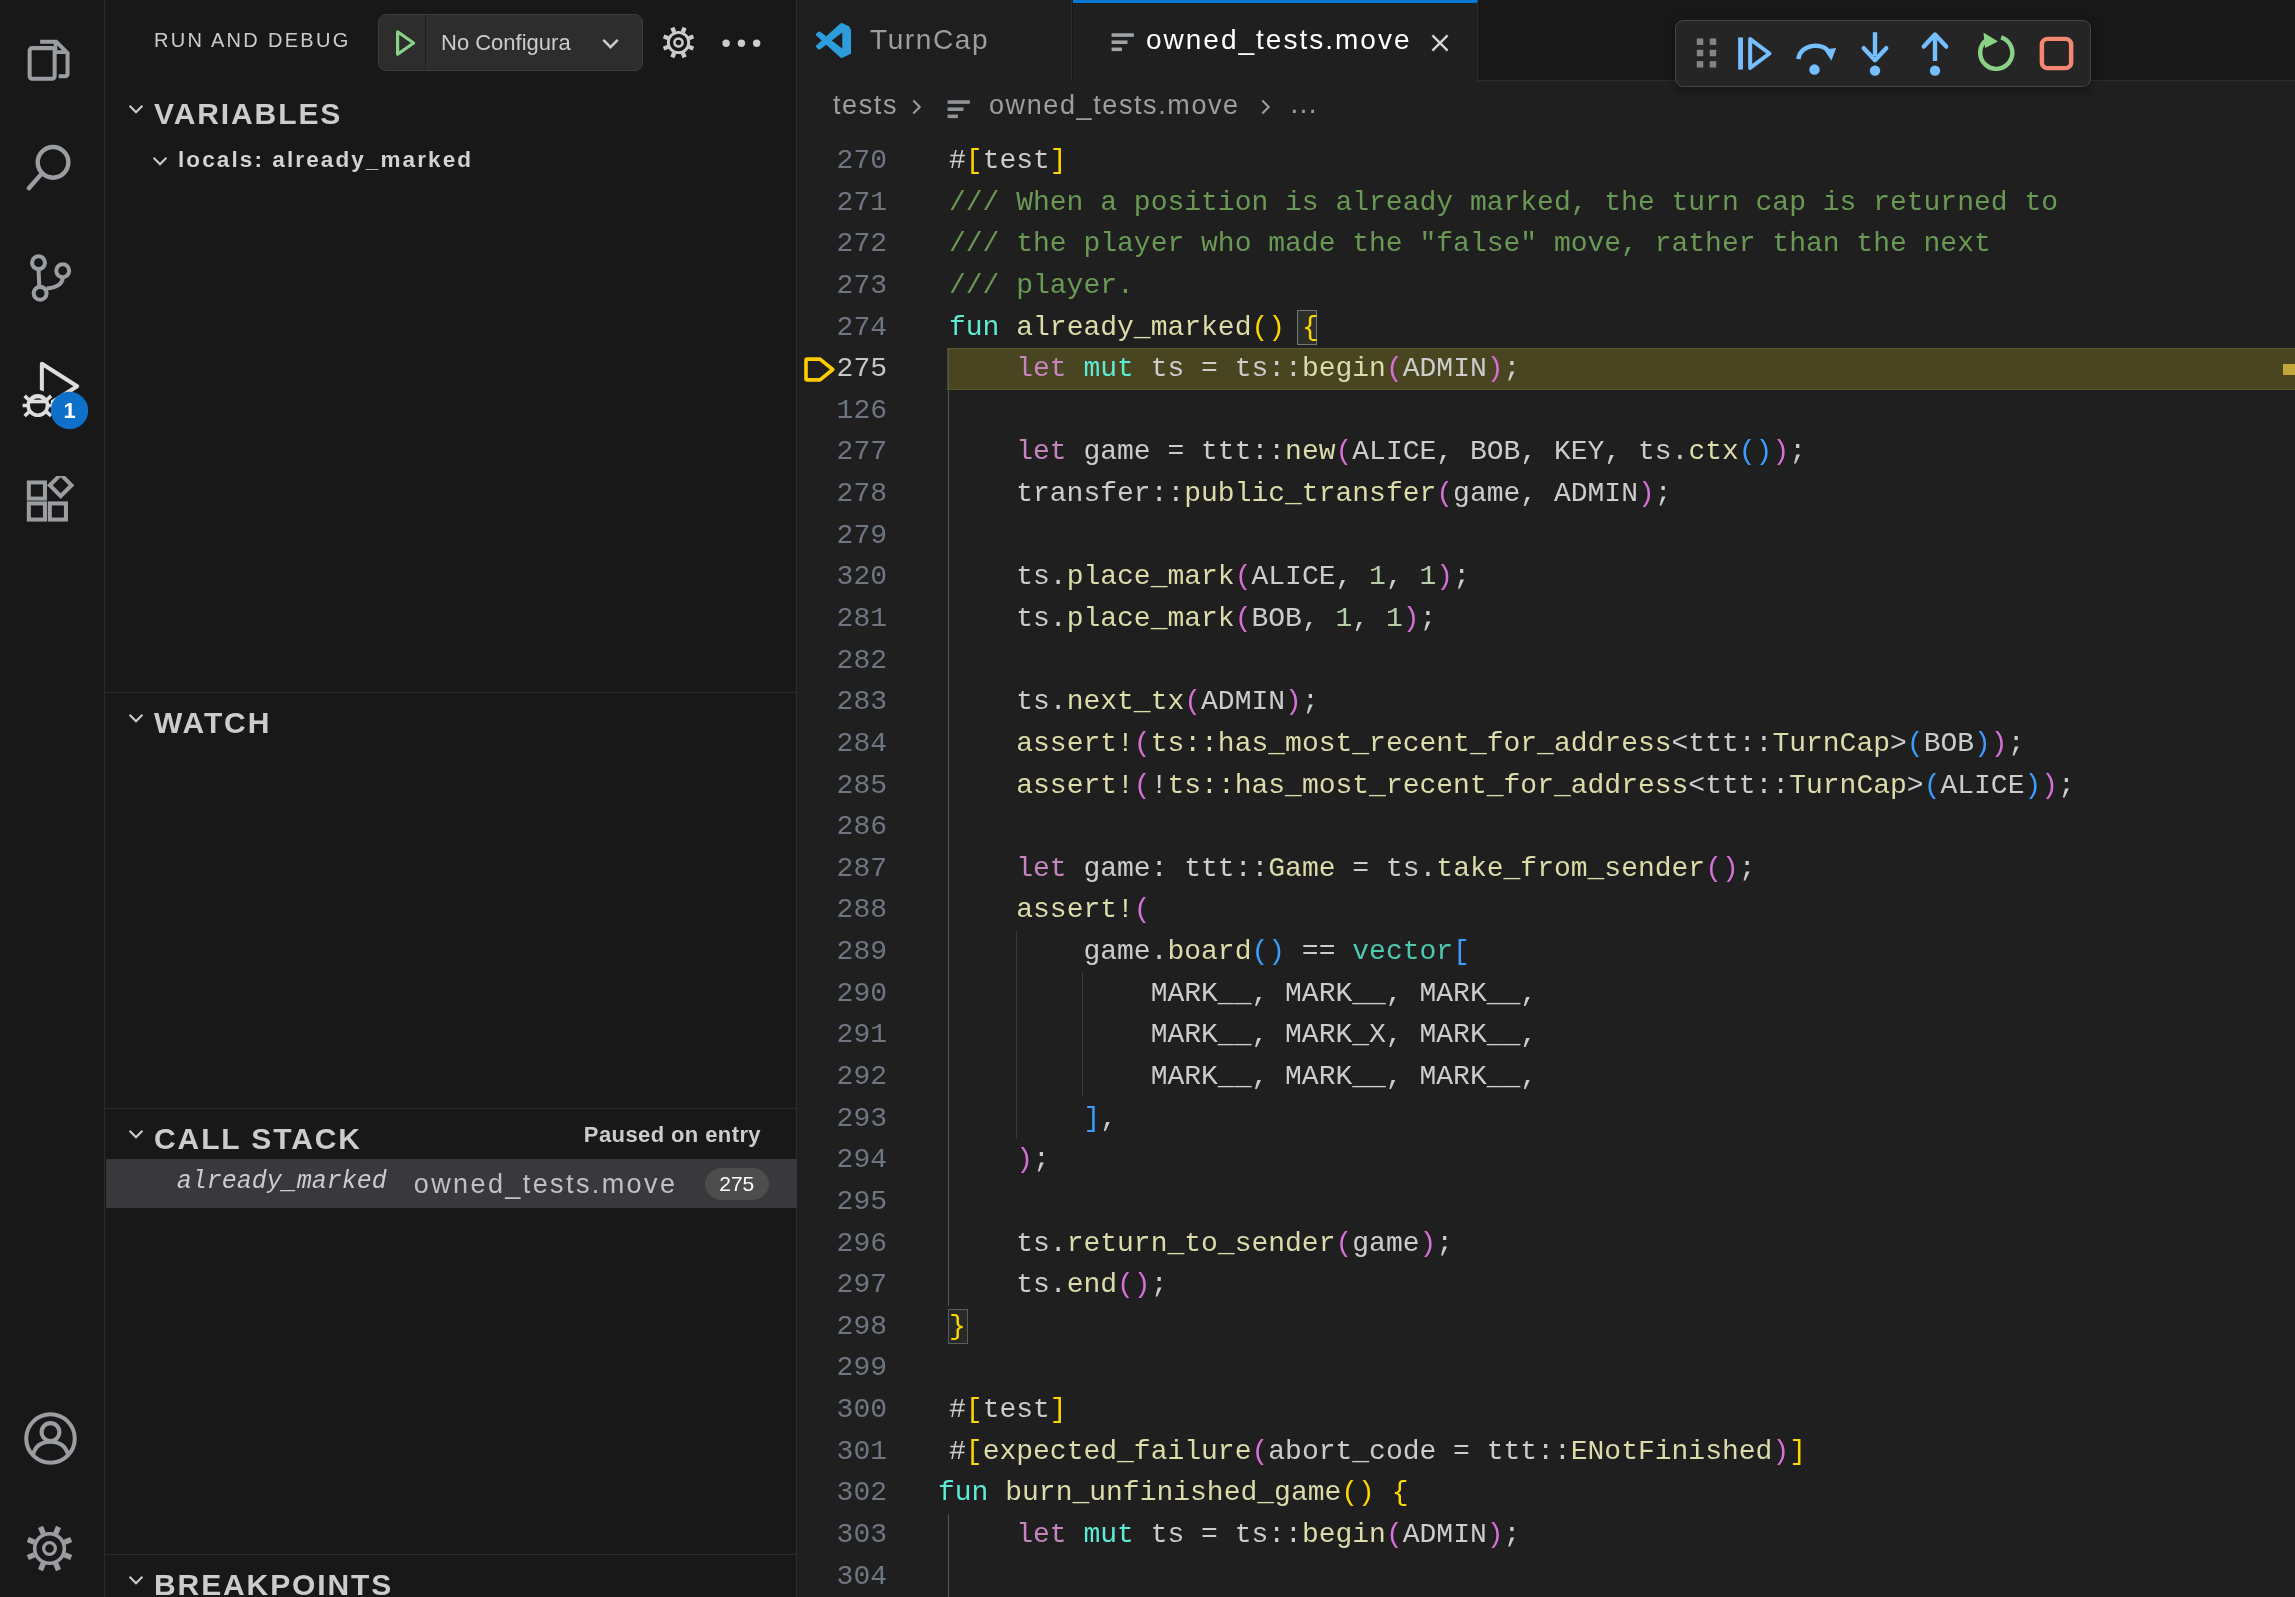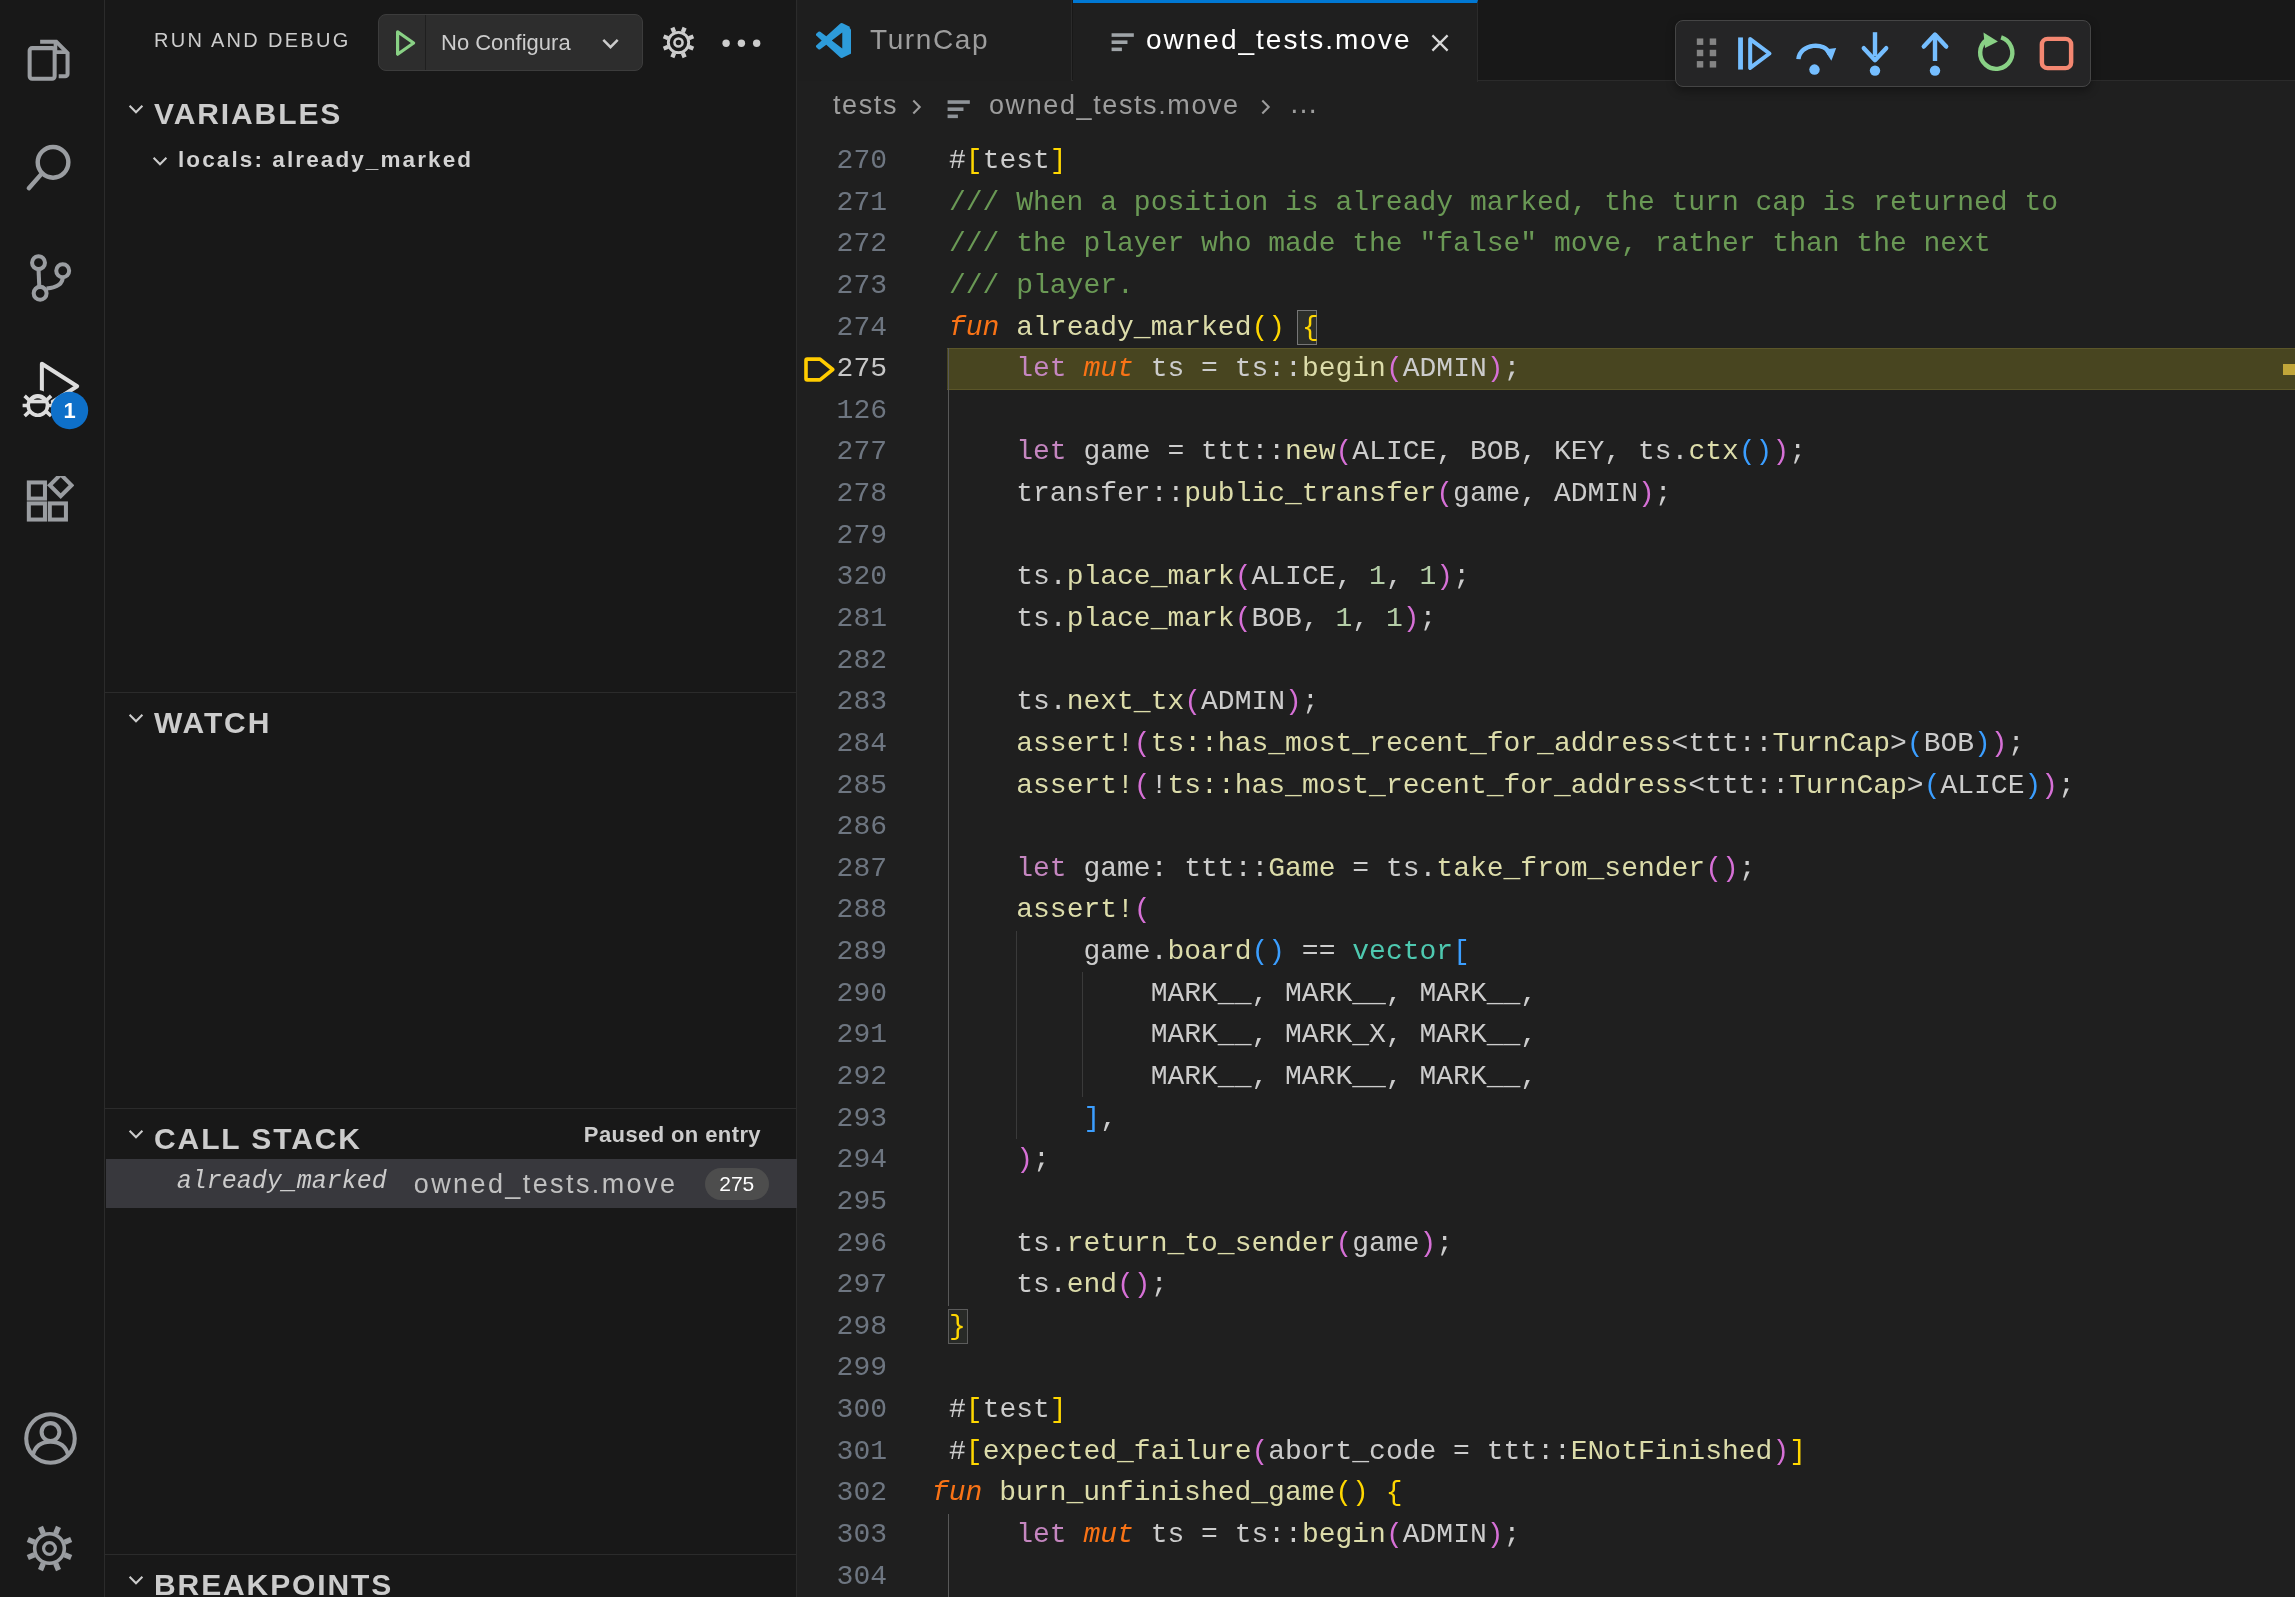--- a/index.html
+++ b/index.html
@@ -4,21 +4,21 @@
 html,body { width:2295px; height:1597px; background:#1f1f1f; overflow:hidden; }
 body { font-family:"Liberation Sans", sans-serif; position:relative; }
 .mono { font-family:"Liberation Mono", monospace; }
 .abs { position:absolute; }
 #abar { left:0; top:0; width:105px; height:1597px; background:#181818; border-right:0.8px solid #2b2b2b; }
 #sbar { left:105px; top:0; width:692px; height:1597px; background:#181818; border-right:0.8px solid #2b2b2b; }
 #ed   { left:798px; top:0; width:1498px; height:1597px; background:#1f1f1f; }
 .hdr { font-size:30px; font-weight:bold; color:#cccccc; letter-spacing:1.9px; }
 .codeline { position:absolute; left:0; white-space:pre; font-family:"Liberation Mono", monospace; font-size:28px; color:#cccccc; }
 .ln { position:absolute; width:89px; text-align:right; font-family:"Liberation Mono", monospace; font-size:28px; color:#6e7681; white-space:pre; }
-.k { color:#c586c0; } .b { color:#f97316;font-style:italic; } .f { color:#dcdcaa; }
+.k { color:#c586c0; } .b { color:#5eead4; } .f { color:#dcdcaa; }
 .c { color:#6a9955; } .n { color:#b5cea8; } .t { color:#4ec9b0; }
 .p1 { color:#ffd700; } .p2 { color:#d670d6; } .p3 { color:#3b9eff; }
 .guide { position:absolute; width:0.8px; }
 </style></head>
 <body>
 <div id="abar" class="abs">
 <svg class="abs" style="left:24px;top:32px" width="50" height="50" viewBox="0 0 62 62" fill="none">
 <path d="M20 12 h20 l14 14 v26 a3 3 0 0 1 -3 3 h-8" stroke="#9a9da1" stroke-width="5"></path>
 <path d="M39 13 v12 h13" stroke="#9a9da1" stroke-width="4.5"></path>
 <rect x="7" y="20" width="31" height="38" rx="3" fill="#181818" stroke="#9a9da1" stroke-width="5"></rect>
@@ -216,21 +216,21 @@
 <div class="codeline" style="top:1264px;left:151px;height:42px;line-height:42px">    ts.<span class="f">end</span><span class="p2">()</span>;</div>
 <div class="ln" style="top:1306px;height:42px;line-height:42px"><span>298</span></div>
 <div class="codeline" style="top:1306px;left:151px;height:42px;line-height:42px"><span class="p1 box">}</span></div>
 <div class="ln" style="top:1347px;height:42px;line-height:42px"><span>299</span></div>
 <div class="codeline" style="top:1347px;left:151px;height:42px;line-height:42px"></div>
 <div class="ln" style="top:1389px;height:42px;line-height:42px"><span>300</span></div>
 <div class="codeline" style="top:1389px;left:151px;height:42px;line-height:42px">#<span class="p1">[</span>test<span class="p1">]</span></div>
 <div class="ln" style="top:1431px;height:42px;line-height:42px"><span>301</span></div>
 <div class="codeline" style="top:1431px;left:151px;height:42px;line-height:42px">#<span class="p1">[</span><span class="f">expected_failure</span><span class="p2">(</span>abort_code = ttt::<span class="f">ENotFinished</span><span class="p2">)</span><span class="p1">]</span></div>
 <div class="ln" style="top:1472px;height:42px;line-height:42px"><span>302</span></div>
-<div class="codeline" style="top:1472px;left:134px;height:42px;line-height:42px"><span class="b">fun</span> <span class="f">burn_unfinished_game</span><span class="p1">()</span> <span class="p1">{</span></div>
+<div class="codeline" style="top:1472px;left:140px;height:42px;line-height:42px"><span class="b">fun</span> <span class="f">burn_unfinished_game</span><span class="p1">()</span> <span class="p1">{</span></div>
 <div class="ln" style="top:1514px;height:42px;line-height:42px"><span>303</span></div>
 <div class="codeline" style="top:1514px;left:151px;height:42px;line-height:42px">    <span class="k">let</span> <span class="b">mut</span> ts = ts::<span class="f">begin</span><span class="p2">(</span>ADMIN<span class="p2">)</span>;</div>
 <div class="ln" style="top:1556px;height:42px;line-height:42px"><span>304</span></div>
 <div class="codeline" style="top:1556px;left:151px;height:42px;line-height:42px"></div>
   <svg class="abs" style="left:6.4px;top:354px" width="32" height="31" viewBox="0 0 40 38" fill="none">
 <path d="M4 6 h16 l16 13 l-16 13 h-16 a1.5 1.5 0 0 1 -1.5 -1.5 v-23 a1.5 1.5 0 0 1 1.5 -1.5 Z" stroke="#ffcc00" stroke-width="4.5" stroke-linejoin="round"></path>
 </svg>
 
   <div class="abs" style="left:1485px;top:364px;width:13px;height:11.3px;background:rgba(234,199,66,0.75)"></div>
 

